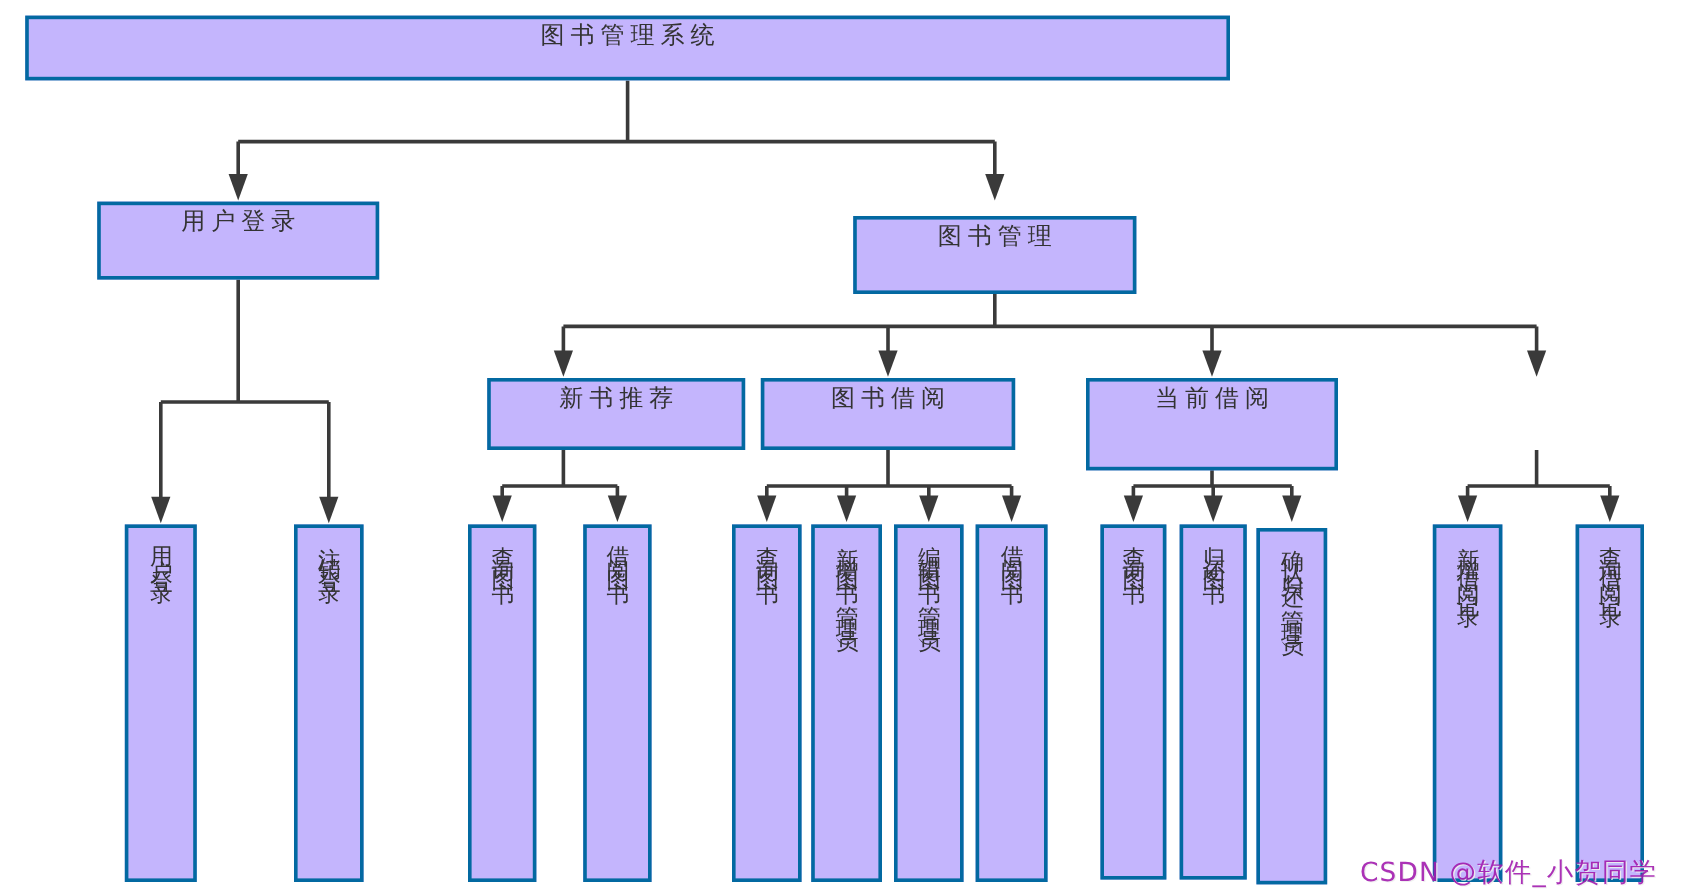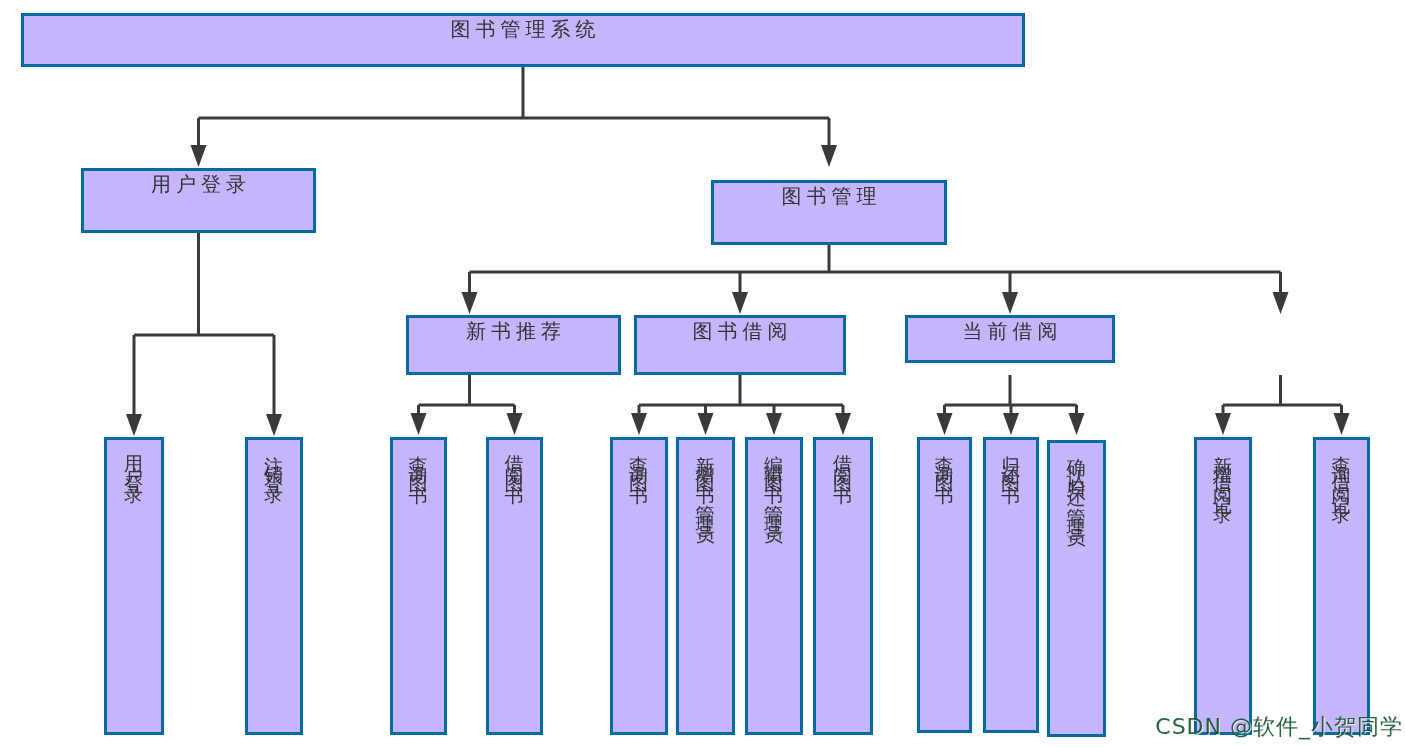--- a/index.html
+++ b/index.html
@@ -31,25 +31,25 @@
   .node.v span{
     writing-mode:vertical-rl;
     text-orientation:mixed;
     font-size:19px;
     letter-spacing:10px;
     white-space:nowrap;
     line-height:1;
   }
   .watermark{
     position:absolute;
-    right:2px;
+    right:24px;
     top:712px;
     z-index:3;
     font-size:22px;
-    color:#14532d;
+    color:#a21caf;
     text-shadow:1px 1px 0 #efefef;
     letter-spacing:1px;
     opacity:0.9;
     text-align:right;
   }
 </style>
 </head>
 <body>
 
 <div class="stage">
@@ -107,21 +107,21 @@
   <div class="node h" style="left:711px;top:168px;width:236px;height:65px;margin-top:12px;">
     <span>图书管理</span>
   </div>
 
   <div class="node h" style="left:362px;top:315px;width:215px;height:60px;margin-left:44px;">
     <span>新书推荐</span>
   </div>
   <div class="node h" style="left:634px;top:315px;width:212px;height:60px;">
     <span>图书借阅</span>
   </div>
-  <div class="node h" style="left:905px;top:315px;width:210px;height:48px;">
+  <div class="node h" style="left:905px;top:315px;width:210px;height:77px;">
     <span>当前借阅</span>
   </div>
 
   <div class="node v" style="left:104px;top:437px;width:60px;height:298px;">
     <span>用户登录</span>
   </div>
   <div class="node v" style="left:245px;top:437px;width:58px;height:298px;">
     <span>注销登录</span>
   </div>
 

